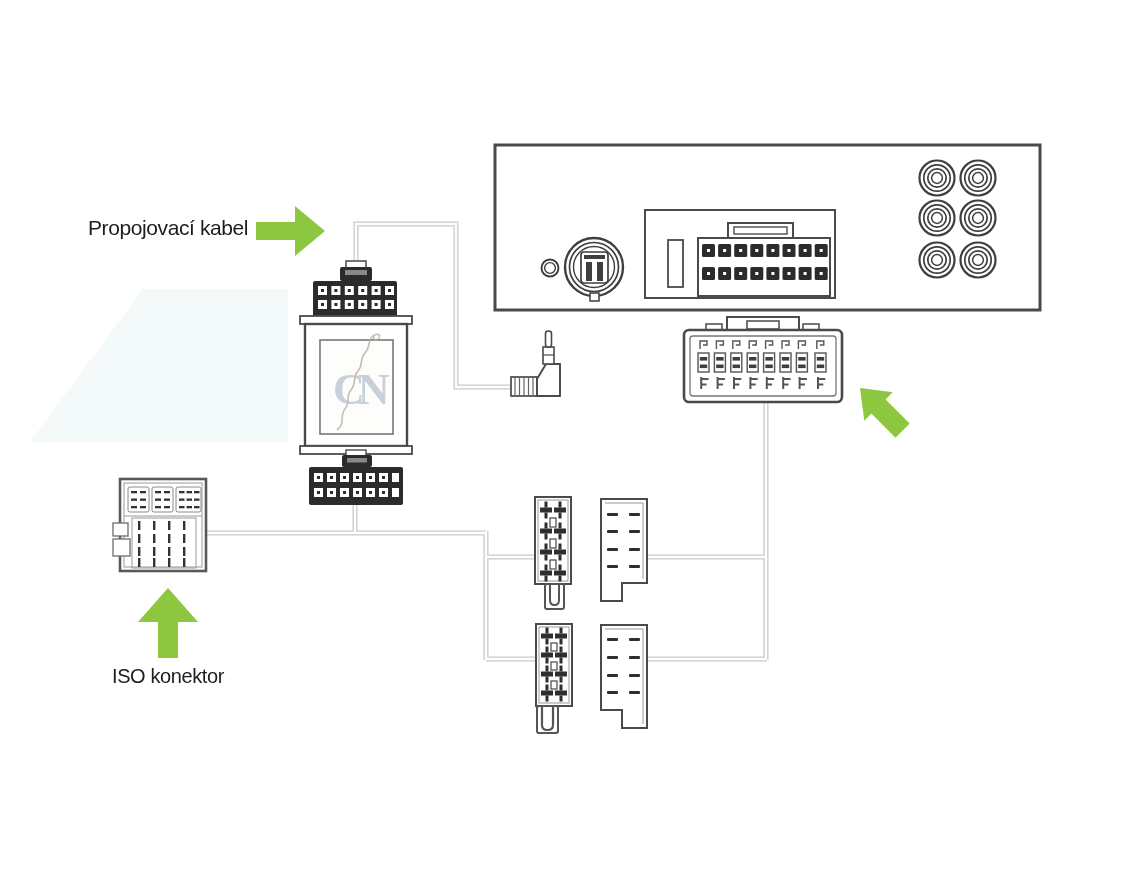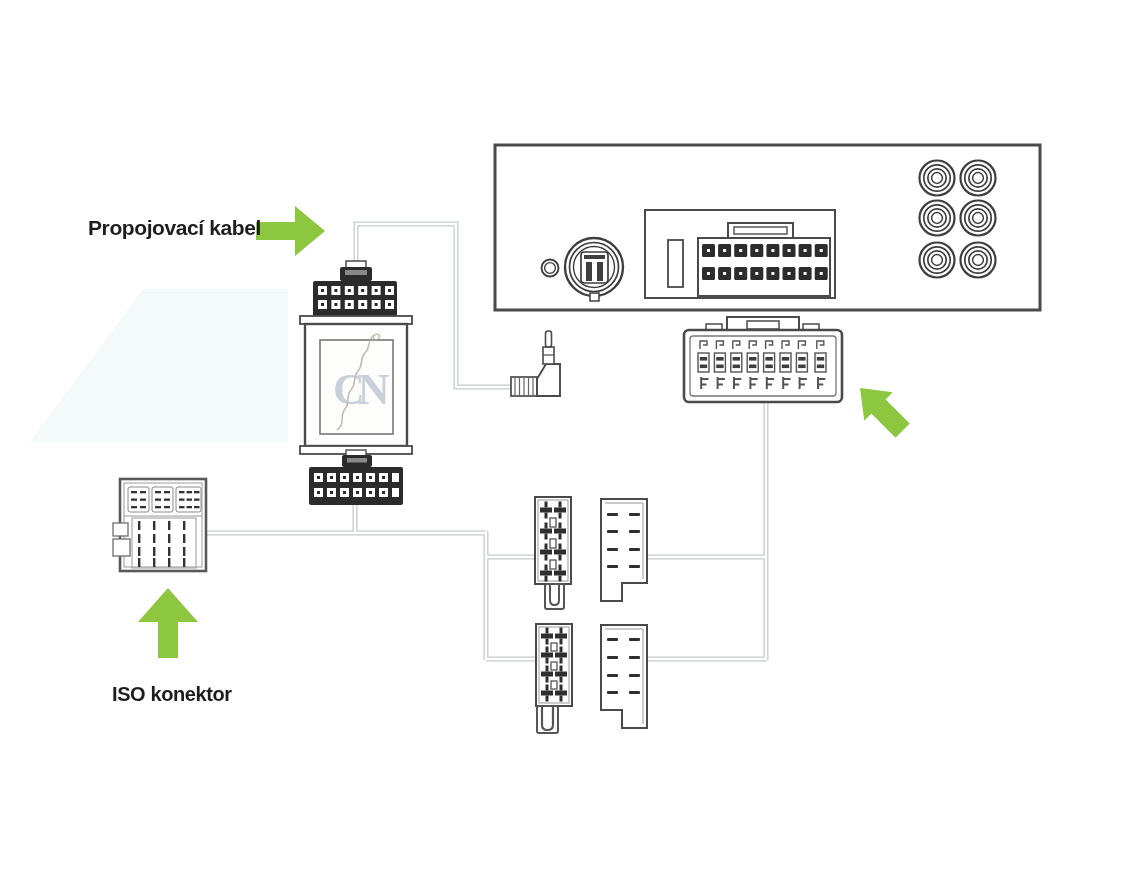--- a/index.html
+++ b/index.html
@@ -1,23 +1,23 @@
 <!DOCTYPE html>
 <html><head>
 <meta charset="utf-8">
 <style>
   html,body{margin:0;padding:0;background:#ffffff;}
   .canvas{position:relative;width:1139px;height:872px;background:#ffffff;overflow:hidden;
           font-family:"Liberation Sans", sans-serif;}
   .canvas svg{position:absolute;left:0;top:0;}
-  .diagram-label{position:absolute;font-weight:bold;color:#1f1c1d;letter-spacing:-0.4px;
+  .diagram-label{position:absolute;font-weight:normal;color:#1f1c1d;letter-spacing:-0.4px;
                  white-space:nowrap;}
   .lbl-cable{left:88px;top:216px;font-size:21px;}
   .lbl-harness{left:818px;top:451px;font-size:20px;}
-  .lbl-iso{left:112px;top:683px;font-size:20px;}
+  .lbl-iso{left:112px;top:665px;font-size:20px;}
 </style>
 </head>
 <body>
 
 <div class="canvas">
 <svg width="1139" height="872" viewBox="0 0 1139 872">
   <defs>
     <g id="rca">
       <circle r="17.5" fill="none" stroke="#3e3e3e" stroke-width="2.2"></circle>
       <circle r="13.2" fill="none" stroke="#3e3e3e" stroke-width="1.7"></circle>

